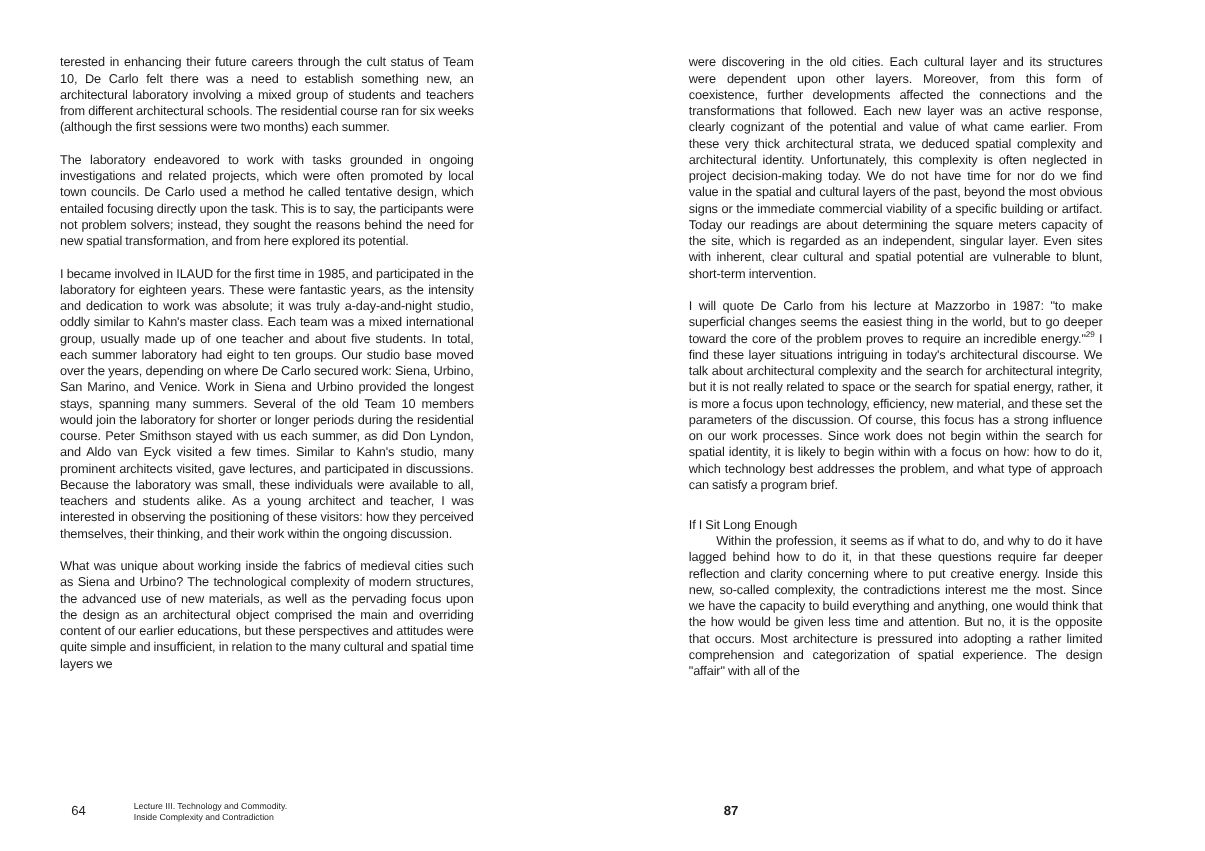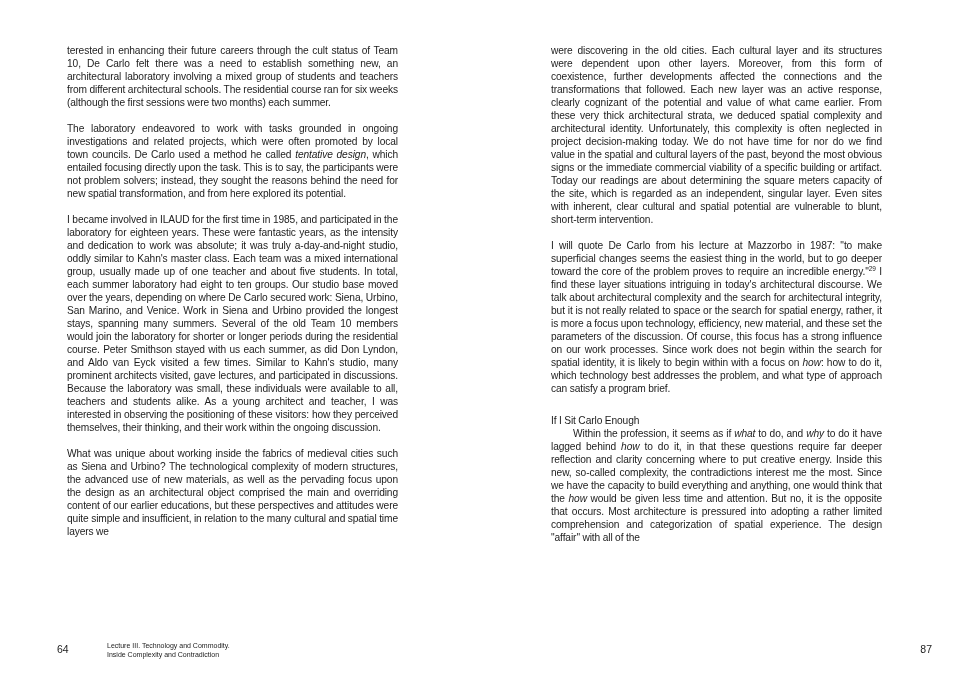--- a/index.html
+++ b/index.html
@@ -23,54 +23,54 @@
   .text-col {
     position: absolute;
     top: 44px;
     width: 331px;
     font-size: 10.2px;
     line-height: 13px;
     letter-spacing: -0.1px;
     word-spacing: -0.2px;
     text-align: justify;
   }
-  .text-col.left  { left: 67px; }
+  .text-col.left  { left: 48px; }
   .text-col.right { left: 551px; }
   .text-col p {
     margin: 0 0 13px 0;
   }
   .section-heading {
     font-size: 10.2px;
     font-weight: normal;
     line-height: 13px;
     margin: 19px 0 0 0;
     text-align: left;
   }
   .indent-first {
     text-indent: 22px;
     margin: 0 !important;
   }
-  .it { font-style: italic; }
+  .it { }
   sup {
     font-size: 6.5px;
     line-height: 0;
     vertical-align: super;
     letter-spacing: 0;
   }
   .pagenum {
     position: absolute;
     top: 643px;
     font-size: 10.5px;
     line-height: 12px;
   }
   .pagenum.left-num { left: 57px; }
   .pagenum.right-num {
-    left: 601px;
+    left: 579px;
     width: 331px;
-    text-align: right;
+    font-weight: bold;
   }
   .running-footer {
     position: absolute;
     left: 107px;
     top: 642px;
     font-size: 7px;
     line-height: 8.6px;
     letter-spacing: 0;
     color: #222222;
   }
@@ -83,21 +83,21 @@
   <div class="text-col left">
     <p><span>terested in enhancing their future careers through the cult status of Team 10, De Carlo felt there was a need to establish something new, an architectural laboratory involving a mixed group of students and teachers from different architectural schools. The residential course ran for six weeks (although the first sessions were two months) each summer.</span></p>
     <p><span>The laboratory endeavored to work with tasks grounded in ongoing investigations and related projects, which were often promoted by local town councils. De Carlo used a method he called </span><span class="it">tentative design</span><span>, which entailed focusing directly upon the task. This is to say, the participants were not problem solvers; instead, they sought the reasons behind the need for new spatial transformation, and from here explored its potential.</span></p>
     <p><span>I became involved in ILAUD for the first time in 1985, and participated in the laboratory for eighteen years. These were fantastic years, as the intensity and dedication to work was absolute; it was truly a-day-and-night studio, oddly similar to Kahn's master class. Each team was a mixed international group, usually made up of one teacher and about five students. In total, each summer laboratory had eight to ten groups. Our studio base moved over the years, depending on where De Carlo secured work: Siena, Urbino, San Marino, and Venice. Work in Siena and Urbino provided the longest stays, spanning many summers. Several of the old Team 10 members would join the laboratory for shorter or longer periods during the residential course. Peter Smithson stayed with us each summer, as did Don Lyndon, and Aldo van Eyck visited a few times. Similar to Kahn's studio, many prominent architects visited, gave lectures, and participated in discussions. Because the laboratory was small, these individuals were available to all, teachers and students alike. As a young architect and teacher, I was interested in observing the positioning of these visitors: how they perceived themselves, their thinking, and their work within the ongoing discussion.</span></p>
     <p><span>What was unique about working inside the fabrics of medieval cities such as Siena and Urbino? The technological complexity of modern structures, the advanced use of new materials, as well as the pervading focus upon the design as an architectural object comprised the main and overriding content of our earlier educations, but these perspectives and attitudes were quite simple and insufficient, in relation to the many cultural and spatial time layers we</span></p>
   </div>
 
   <div class="text-col right">
     <p><span>were discovering in the old cities. Each cultural layer and its structures were dependent upon other layers. Moreover, from this form of coexistence, further developments affected the connections and the transformations that followed. Each new layer was an active response, clearly cognizant of the potential and value of what came earlier. From these very thick architectural strata, we deduced spatial complexity and architectural identity. Unfortunately, this complexity is often neglected in project decision-making today. We do not have time for nor do we find value in the spatial and cultural layers of the past, beyond the most obvious signs or the immediate commercial viability of a specific building or artifact. Today our readings are about determining the square meters capacity of the site, which is regarded as an independent, singular layer. Even sites with inherent, clear cultural and spatial potential are vulnerable to blunt, short-term intervention.</span></p>
     <p><span>I will quote De Carlo from his lecture at Mazzorbo in 1987: "to make superficial changes seems the easiest thing in the world, but to go deeper toward the core of the problem proves to require an incredible energy."</span><sup>29</sup><span> I find these layer situations intriguing in today's architectural discourse. We talk about architectural complexity and the search for architectural integrity, but it is not really related to space or the search for spatial energy, rather, it is more a focus upon technology, efficiency, new material, and these set the parameters of the discussion. Of course, this focus has a strong influence on our work processes. Since work does not begin within the search for spatial identity, it is likely to begin within with a focus on </span><span class="it">how</span><span>: how to do it, which technology best addresses the problem, and what type of approach can satisfy a program brief.</span></p>
-    <h2 class="section-heading">If I Sit Carlo Enough</h2>
+    <h2 class="section-heading">If I Sit Long Enough</h2>
     <p class="indent-first"><span>Within the profession, it seems as if </span><span class="it">what</span><span> to do, and </span><span class="it">why</span><span> to do it have lagged behind </span><span class="it">how</span><span> to do it, in that these questions require far deeper reflection and clarity concerning where to put creative energy. Inside this new, so-called complexity, the contradictions interest me the most. Since we have the capacity to build everything and anything, one would think that the </span><span class="it">how</span><span> would be given less time and attention. But no, it is the opposite that occurs. Most architecture is pressured into adopting a rather limited comprehension and categorization of spatial experience. The design "affair" with all of the</span></p>
   </div>
 
   <div class="pagenum left-num">64</div>
 
   <div class="running-footer">
     <div>Lecture III. Technology and Commodity.</div>
     <div>Inside Complexity and Contradiction</div>
   </div>
 

